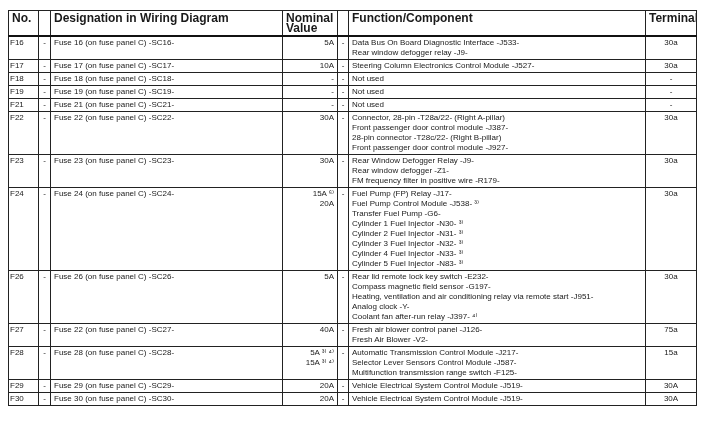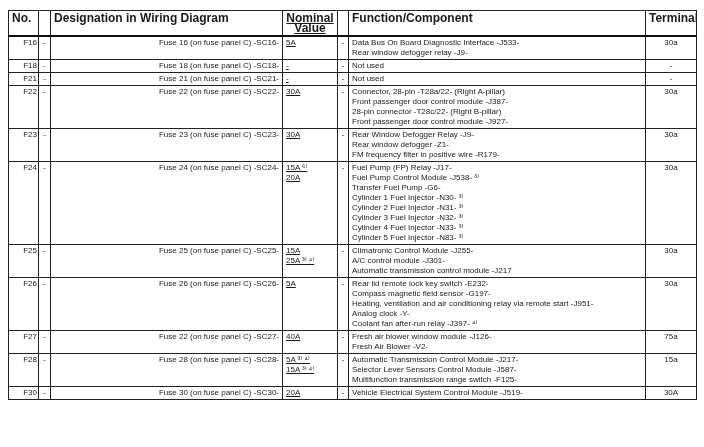--- a/index.html
+++ b/index.html
@@ -1,27 +1,27 @@
 <!DOCTYPE html>
 <html><head>
 <meta charset="utf-8">
 <style>
   html,body{margin:0;padding:0;background:#ffffff;width:704px;height:447px;overflow:hidden;}
   body{font-family:"Liberation Sans","DejaVu Sans",sans-serif;color:#1a1a1a;}
   .doc{position:absolute;left:8px;top:10px;width:688px;}
   table{border-collapse:collapse;width:100%;table-layout:fixed;}
   th,td{border:1px solid #222;vertical-align:top;font-size:8px;line-height:10px;padding:1px 3px 1px 3px;overflow:hidden;}
   thead th{font-size:12px;font-weight:bold;text-align:left;border-bottom:2px solid #111;padding-top:2px;padding-bottom:2px;}
-  thead th.c-nom{text-align:center;text-decoration:underline;}
-  td.c-no{text-align:right;padding-left:10px;padding-right:1px;}
+  thead th.c-nom{}
+  td.c-no{text-align:left;padding-left:1px;padding-right:1px;}
   td.c-sep{text-align:center;padding-left:0;padding-right:0;}
-  td.c-nom{text-align:left;white-space:pre-line;text-decoration:underline;}
+  td.c-nom{text-align:right;white-space:pre-line;}
   td.c-fn{white-space:pre-line;}
   td.c-term{text-align:center;}
-  td.c-des{white-space:nowrap;text-align:right;}
+  td.c-des{white-space:nowrap;}
 </style>
 </head>
 <body>
 
 <div class="doc">
   <table>
     <colgroup>
       <col style="width:30px">
         <col style="width:12px">
         <col style="width:232px">
@@ -46,23 +46,41 @@
         <td class="c-no">F16</td>
         <td class="c-sep">-</td>
         <td class="c-des">Fuse 16 (on fuse panel C) -SC16-</td>
         <td class="c-nom">5A</td>
         <td class="c-sep">-</td>
         <td class="c-fn">Data Bus On Board Diagnostic Interface -J533-
 Rear window defogger relay -J9-</td>
         <td class="c-term">30a</td>
       </tr>
       <tr>
+        <td class="c-no">F17</td>
+        <td class="c-sep">-</td>
+        <td class="c-des">Fuse 17 (on fuse panel C) -SC17-</td>
+        <td class="c-nom">10A</td>
+        <td class="c-sep">-</td>
+        <td class="c-fn">Steering Column Electronics Control Module -J527-</td>
+        <td class="c-term">30a</td>
+      </tr>
+      <tr>
         <td class="c-no">F18</td>
         <td class="c-sep">-</td>
         <td class="c-des">Fuse 18 (on fuse panel C) -SC18-</td>
+        <td class="c-nom">-</td>
+        <td class="c-sep">-</td>
+        <td class="c-fn">Not used</td>
+        <td class="c-term">-</td>
+      </tr>
+      <tr>
+        <td class="c-no">F19</td>
+        <td class="c-sep">-</td>
+        <td class="c-des">Fuse 19 (on fuse panel C) -SC19-</td>
         <td class="c-nom">-</td>
         <td class="c-sep">-</td>
         <td class="c-fn">Not used</td>
         <td class="c-term">-</td>
       </tr>
       <tr>
         <td class="c-no">F21</td>
         <td class="c-sep">-</td>
         <td class="c-des">Fuse 21 (on fuse panel C) -SC21-</td>
         <td class="c-nom">-</td>
@@ -104,67 +122,64 @@
 Fuel Pump Control Module -J538- ³⁾
 Transfer Fuel Pump -G6-
 Cylinder 1 Fuel Injector -N30- ³⁾
 Cylinder 2 Fuel Injector -N31- ³⁾
 Cylinder 3 Fuel Injector -N32- ³⁾
 Cylinder 4 Fuel Injector -N33- ³⁾
 Cylinder 5 Fuel Injector -N83- ³⁾</td>
         <td class="c-term">30a</td>
       </tr>
       <tr>
-        <td class="c-no">F25</td>
-        <td class="c-sep">-</td>
-        <td class="c-des">Fuse 25 (on fuse panel C) -SC25-</td>
-        <td class="c-nom">15A
-25A ³⁾ ⁴⁾</td>
-        <td class="c-sep">-</td>
-        <td class="c-fn">Climatronic Control Module -J255-
-A/C control module -J301-
-Automatic transmission control module -J217</td>
-        <td class="c-term">30a</td>
-      </tr>
-      <tr>
         <td class="c-no">F26</td>
         <td class="c-sep">-</td>
         <td class="c-des">Fuse 26 (on fuse panel C) -SC26-</td>
         <td class="c-nom">5A</td>
         <td class="c-sep">-</td>
         <td class="c-fn">Rear lid remote lock key switch -E232-
 Compass magnetic field sensor -G197-
 Heating, ventilation and air conditioning relay via remote start -J951-
 Analog clock -Y-
 Coolant fan after-run relay -J397- ⁴⁾</td>
         <td class="c-term">30a</td>
       </tr>
       <tr>
         <td class="c-no">F27</td>
         <td class="c-sep">-</td>
         <td class="c-des">Fuse 22 (on fuse panel C) -SC27-</td>
         <td class="c-nom">40A</td>
         <td class="c-sep">-</td>
-        <td class="c-fn">Fresh air blower window module -J126-
+        <td class="c-fn">Fresh air blower control panel -J126-
 Fresh Air Blower -V2-</td>
         <td class="c-term">75a</td>
       </tr>
       <tr>
         <td class="c-no">F28</td>
         <td class="c-sep">-</td>
         <td class="c-des">Fuse 28 (on fuse panel C) -SC28-</td>
         <td class="c-nom">5A ³⁾ ⁴⁾
 15A ³⁾ ⁴⁾</td>
         <td class="c-sep">-</td>
         <td class="c-fn">Automatic Transmission Control Module -J217-
 Selector Lever Sensors Control Module -J587-
 Multifunction transmission range switch -F125-</td>
         <td class="c-term">15a</td>
       </tr>
       <tr>
+        <td class="c-no">F29</td>
+        <td class="c-sep">-</td>
+        <td class="c-des">Fuse 29 (on fuse panel C) -SC29-</td>
+        <td class="c-nom">20A</td>
+        <td class="c-sep">-</td>
+        <td class="c-fn">Vehicle Electrical System Control Module -J519-</td>
+        <td class="c-term">30A</td>
+      </tr>
+      <tr>
         <td class="c-no">F30</td>
         <td class="c-sep">-</td>
         <td class="c-des">Fuse 30 (on fuse panel C) -SC30-</td>
         <td class="c-nom">20A</td>
         <td class="c-sep">-</td>
         <td class="c-fn">Vehicle Electrical System Control Module -J519-</td>
         <td class="c-term">30A</td>
       </tr>
     </tbody>
   </table>

